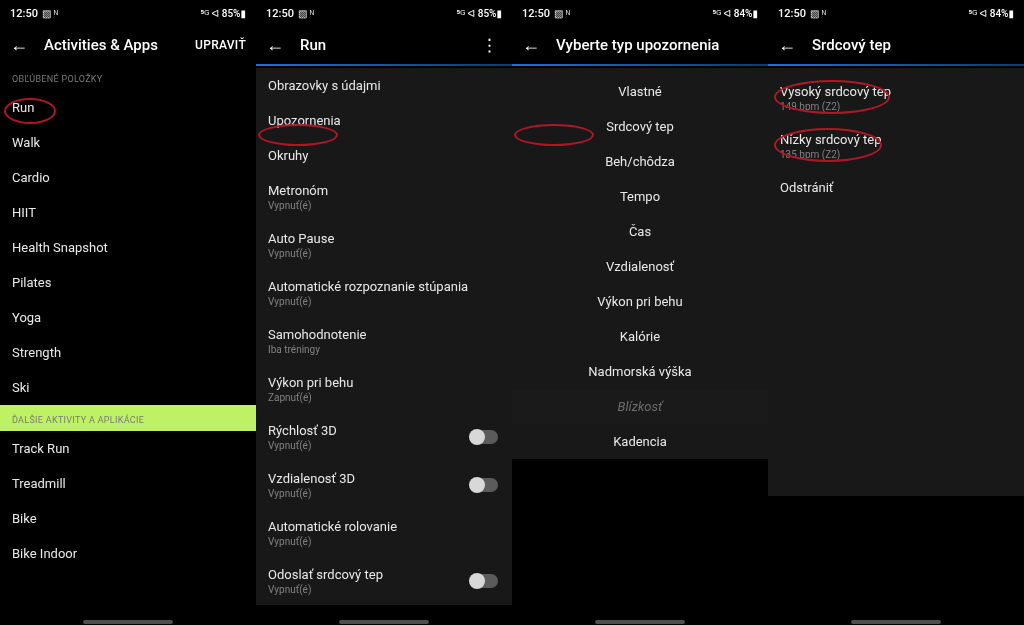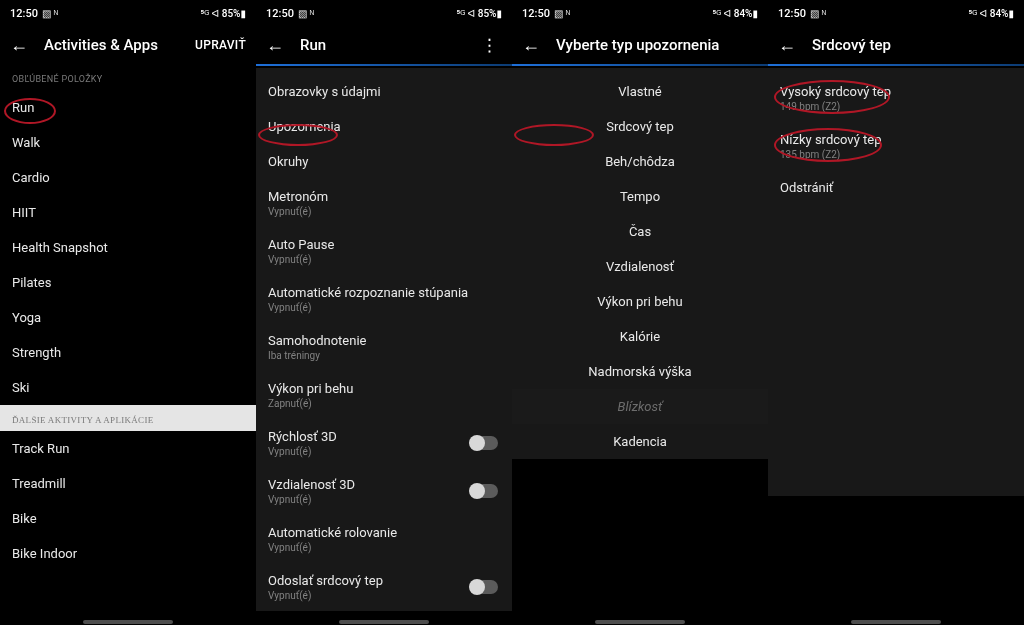--- a/index.html
+++ b/index.html
@@ -148,21 +148,21 @@
       <div class="row">Run</div>
       <div class="row">Walk</div>
       <div class="row">Cardio</div>
       <div class="row">HIIT</div>
       <div class="row">Health Snapshot</div>
       <div class="row">Pilates</div>
       <div class="row">Yoga</div>
       <div class="row">Strength</div>
       <div class="row">Ski</div>
     </div>
-  <div class="section-label" style="background:#e5e5e5;font-family:Liberation Serif, serif;">ĎALŠIE AKTIVITY A APLIKÁCIE</div>
+  <div class="section-label" style="background:#bef264;">ĎALŠIE AKTIVITY A APLIKÁCIE</div>
   <div class="list" id="p0list2">
       <div class="row">Track Run</div>
       <div class="row">Treadmill</div>
       <div class="row">Bike</div>
       <div class="row">Bike Indoor</div>
     </div>
   <div class="circle-annot" style="top:98px;left:4px;width:52px;height:26px;"></div>
   <div class="nav-indicator"></div>
 </div>
 
@@ -175,21 +175,21 @@
     <div class="status-right">
         <span>⁵ᴳ ᐊ 85%▮</span>
       </div>
   </div>
   <div class="header">
     <span class="back-arrow">←</span>
     <span class="header-title">Run</span>
     <span class="header-menu">⋮</span>
   </div>
   <div class="divider-blue"></div>
-  <div class="list" id="p1list" style="background:#181818;padding-top:6px;">
+  <div class="list" id="p1list" style="background:#181818;">
       <div class="row">
         <div>Obrazovky s údajmi</div>
       </div>
       <div class="row">
         <div>Upozornenia</div>
       </div>
       <div class="row">
         <div>Okruhy</div>
       </div>
       <div class="row">

